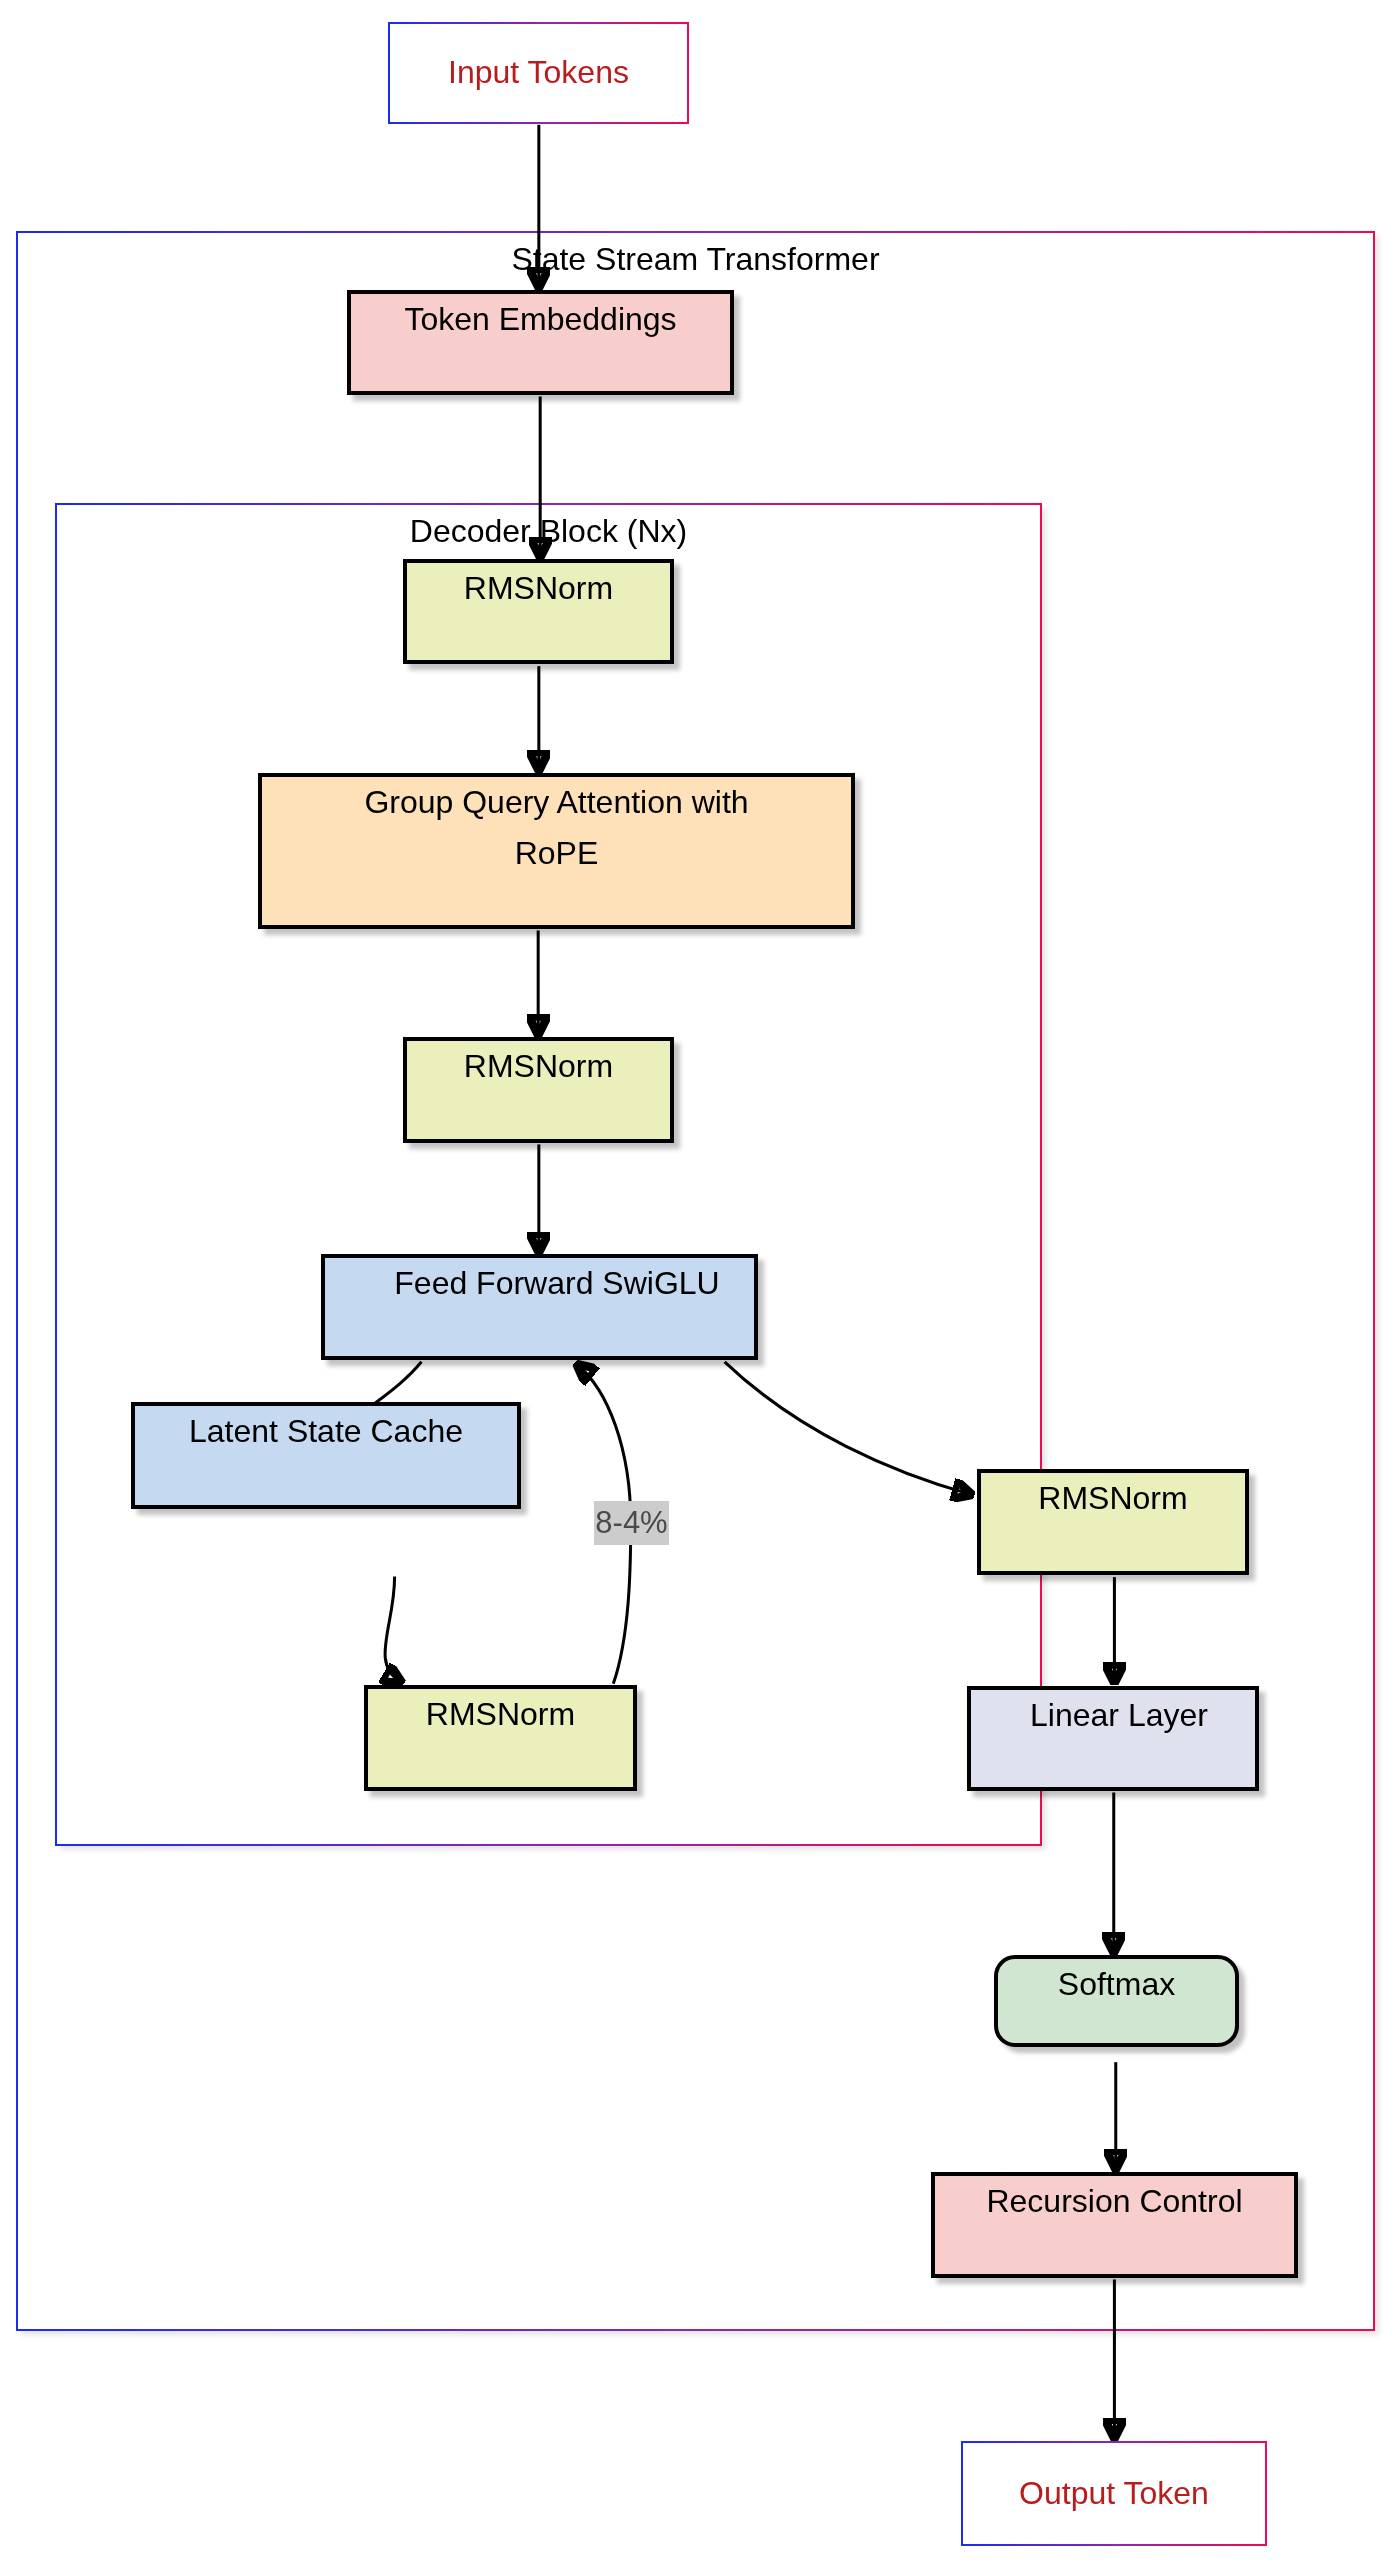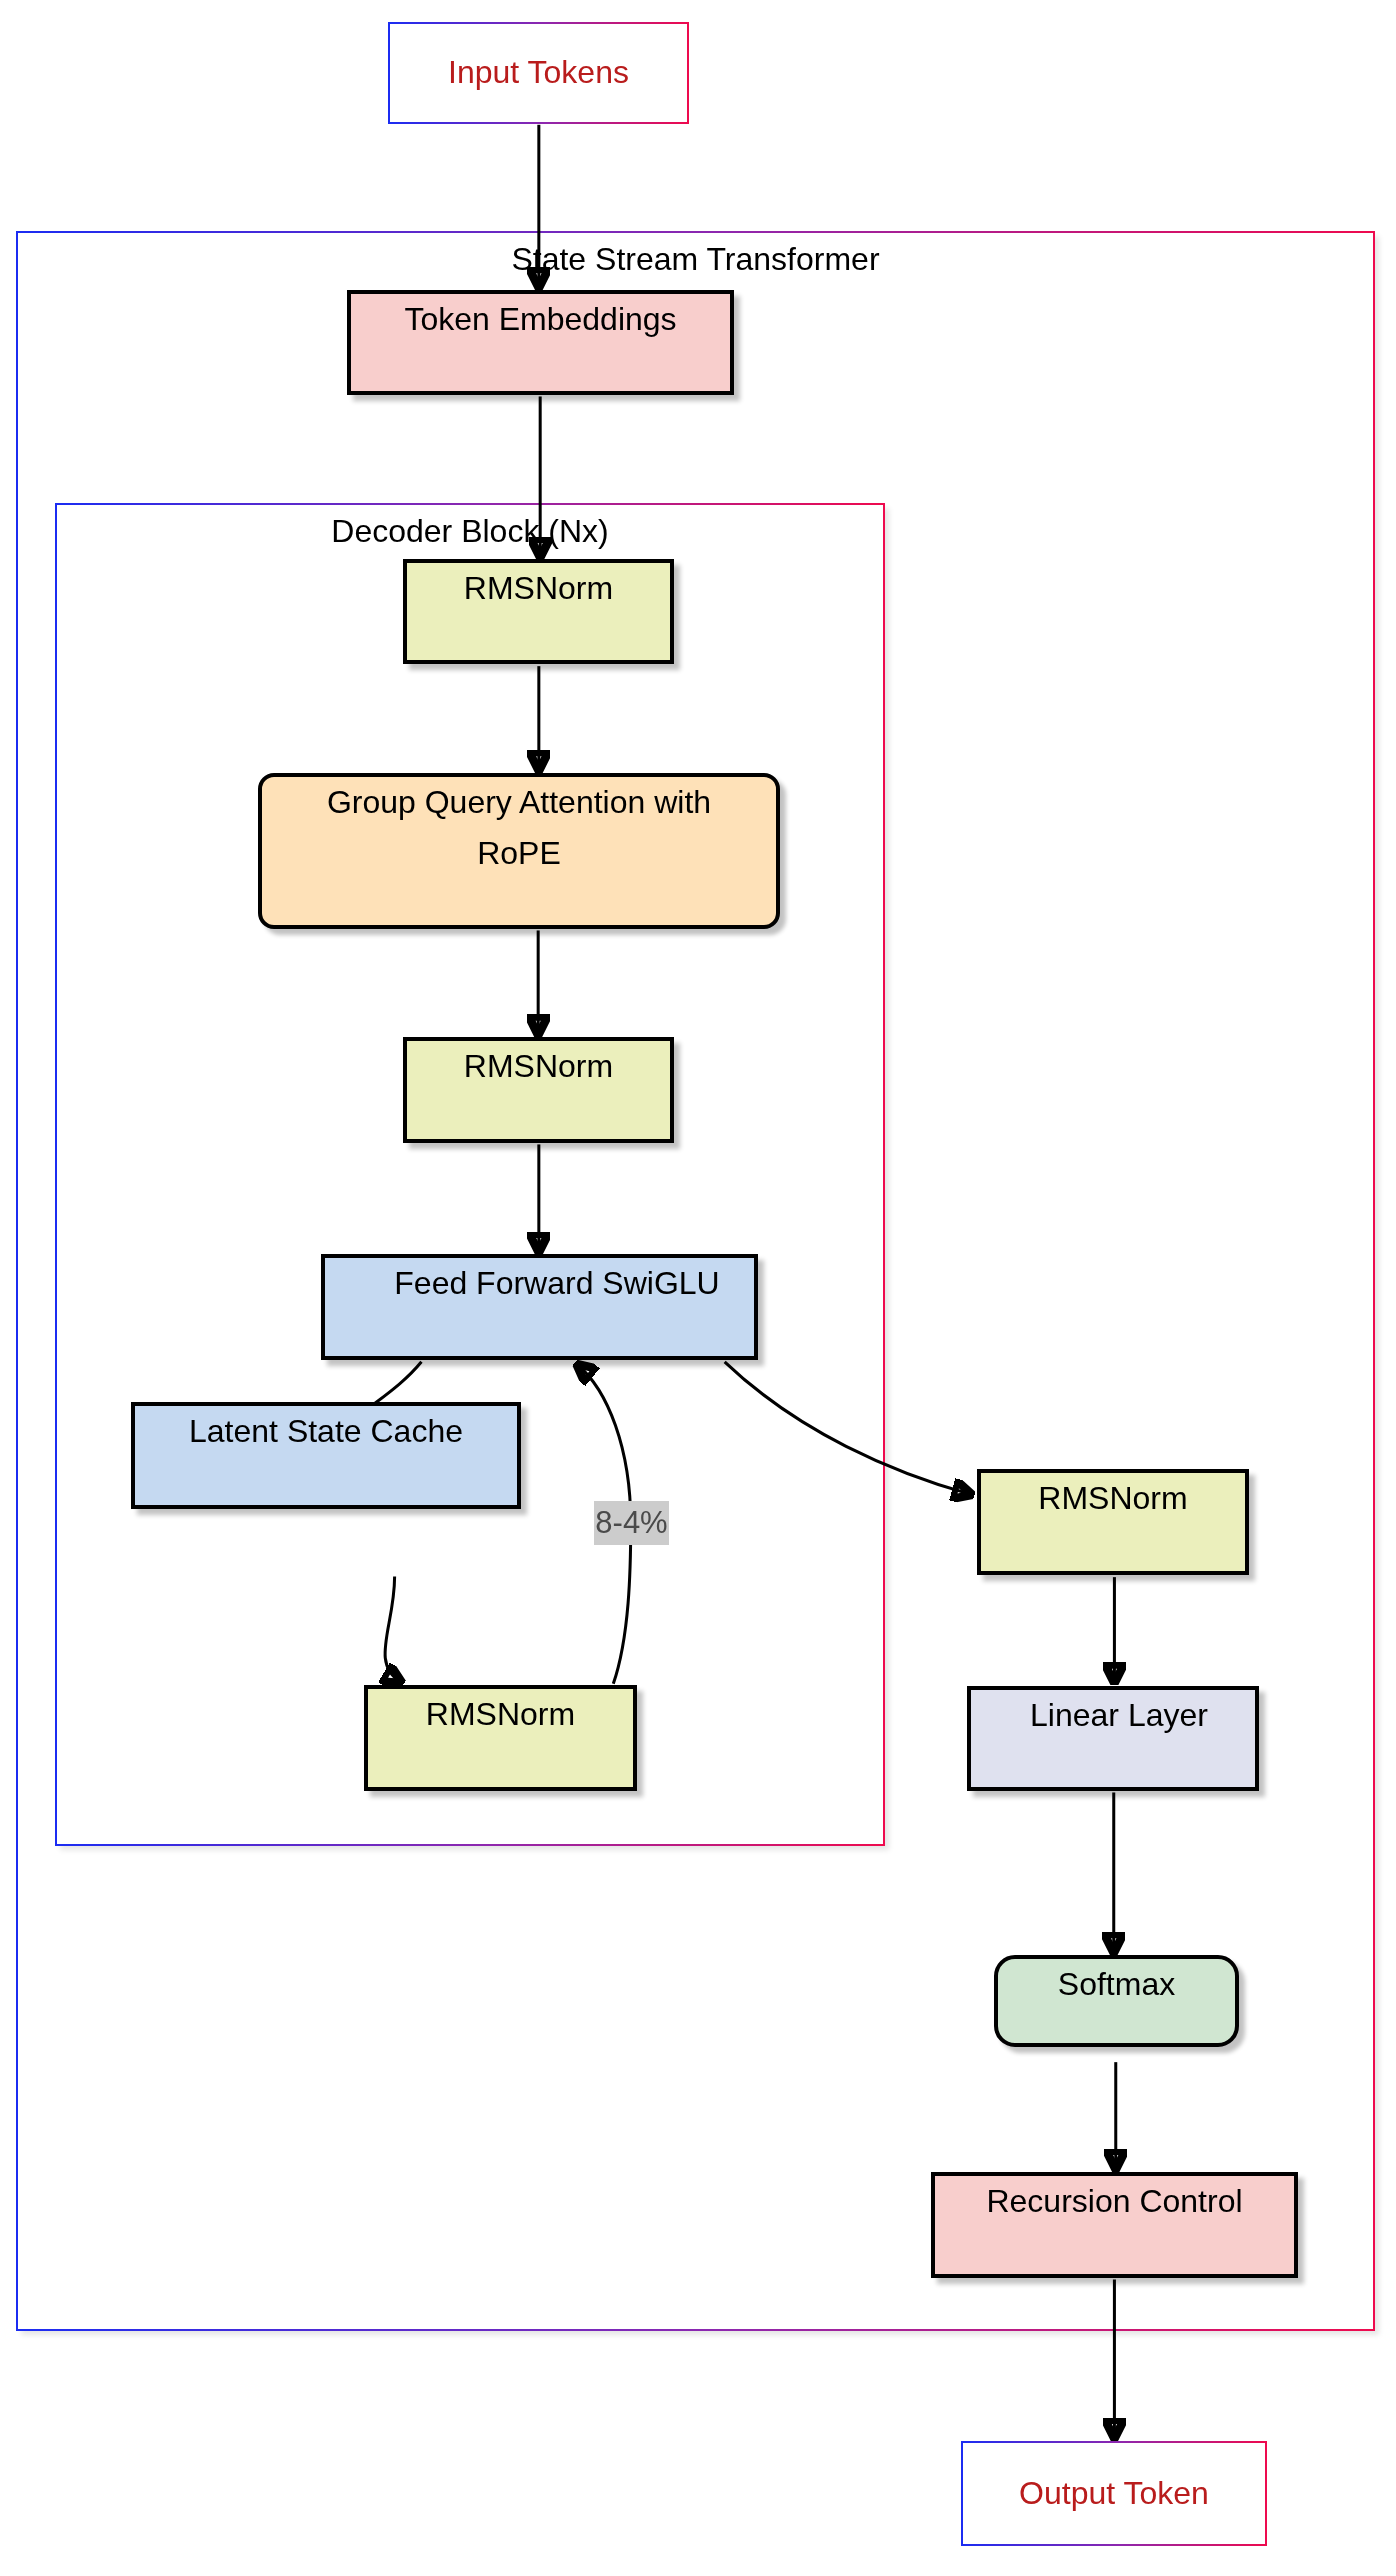--- a/index.html
+++ b/index.html
@@ -11,40 +11,40 @@
   .group{
     position:absolute;box-sizing:border-box;background:transparent;
     border:2.7px solid;border-image:linear-gradient(to right,#1b2cf2 0%,#8e27ae 52%,#ee0a4e 100%) 1;
     box-shadow:5.4px 5.4px 5.4px rgba(0,0,0,0.10);
   }
   .group-label{
     position:absolute;top:8px;left:0;width:100%;text-align:center;
     font-size:32px;color:#000000;
   }
   #outer-group{left:16px;top:231px;width:1359px;height:2100px;}
-  #decoder-group{left:55px;top:503px;width:830px;height:1343px;}
+  #decoder-group{left:55px;top:503px;width:987px;height:1343px;}
   
   .terminal{
     position:absolute;box-sizing:border-box;background:#ffffff;
     border:2.7px solid;border-image:linear-gradient(to right,#1b2cf2 0%,#8e27ae 52%,#ee0a4e 100%) 1;
     display:flex;align-items:center;justify-content:center;
     font-size:32px;color:#b91c1c;
   }
   #input-tokens{left:388px;top:21.5px;width:301px;height:102px;}
   #output-token{left:961px;top:2441px;width:306px;height:105px;}
   
   .node{
     position:absolute;box-sizing:border-box;border:4.7px solid #000000;
     display:flex;flex-direction:column;align-items:center;justify-content:flex-start;
     font-size:32px;color:#000000;text-align:center;line-height:1.6;
     box-shadow:6px 6px 4.7px rgba(0,0,0,0.24);
   }
   #token-embeddings{left:347px;top:290px;width:387px;height:105px;}
   #rmsnorm-1{left:403px;top:559px;width:271px;height:105px;}
-  #gqa{left:258px;top:773px;width:522px;height:156px;border-radius:16px;}
+  #gqa{left:258px;top:773px;width:597px;height:156px;}
   #rmsnorm-2{left:403px;top:1037px;width:271px;height:106px;}
   #ffn{left:321px;top:1254px;width:437px;height:106px;}
   #latent-cache{left:131px;top:1402px;width:390px;height:107px;}
   #rmsnorm-3{left:364px;top:1685px;width:273px;height:106px;}
   #rmsnorm-right{left:977px;top:1469px;width:272px;height:106px;}
   #linear-layer{left:967px;top:1686px;width:292px;height:105px;padding-left:12px;}
   #softmax{left:994px;top:1955px;width:245px;height:92px;border-radius:21px;}
   #recursion-control{left:931px;top:2172px;width:367px;height:106px;}
   
   #edges{position:absolute;left:0;top:0;width:1397px;height:2576px;}

